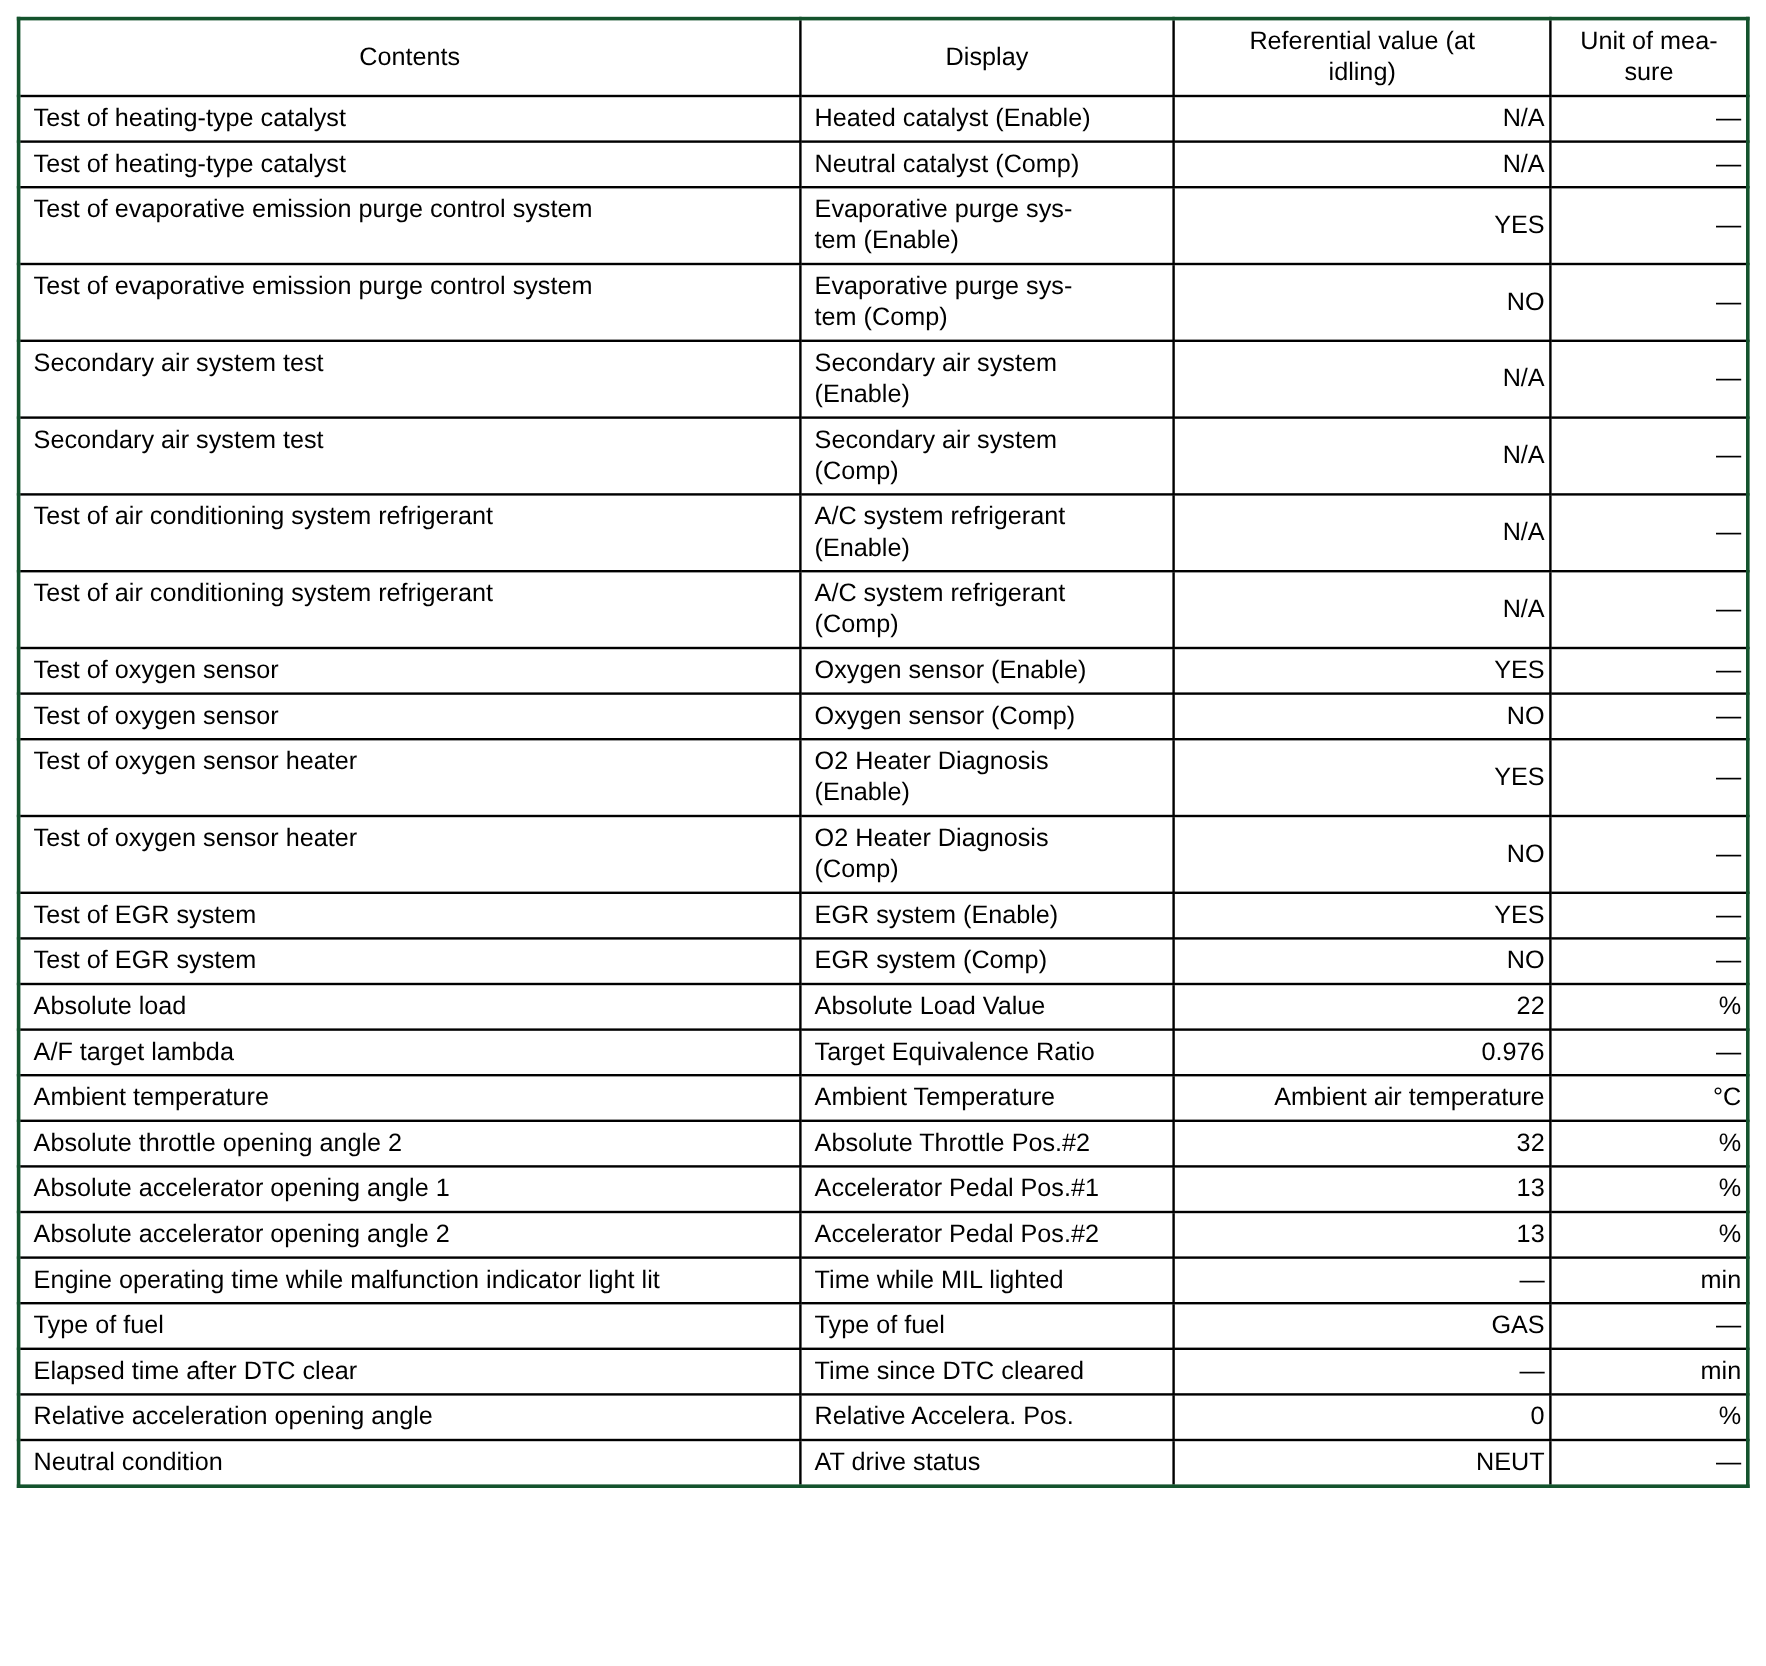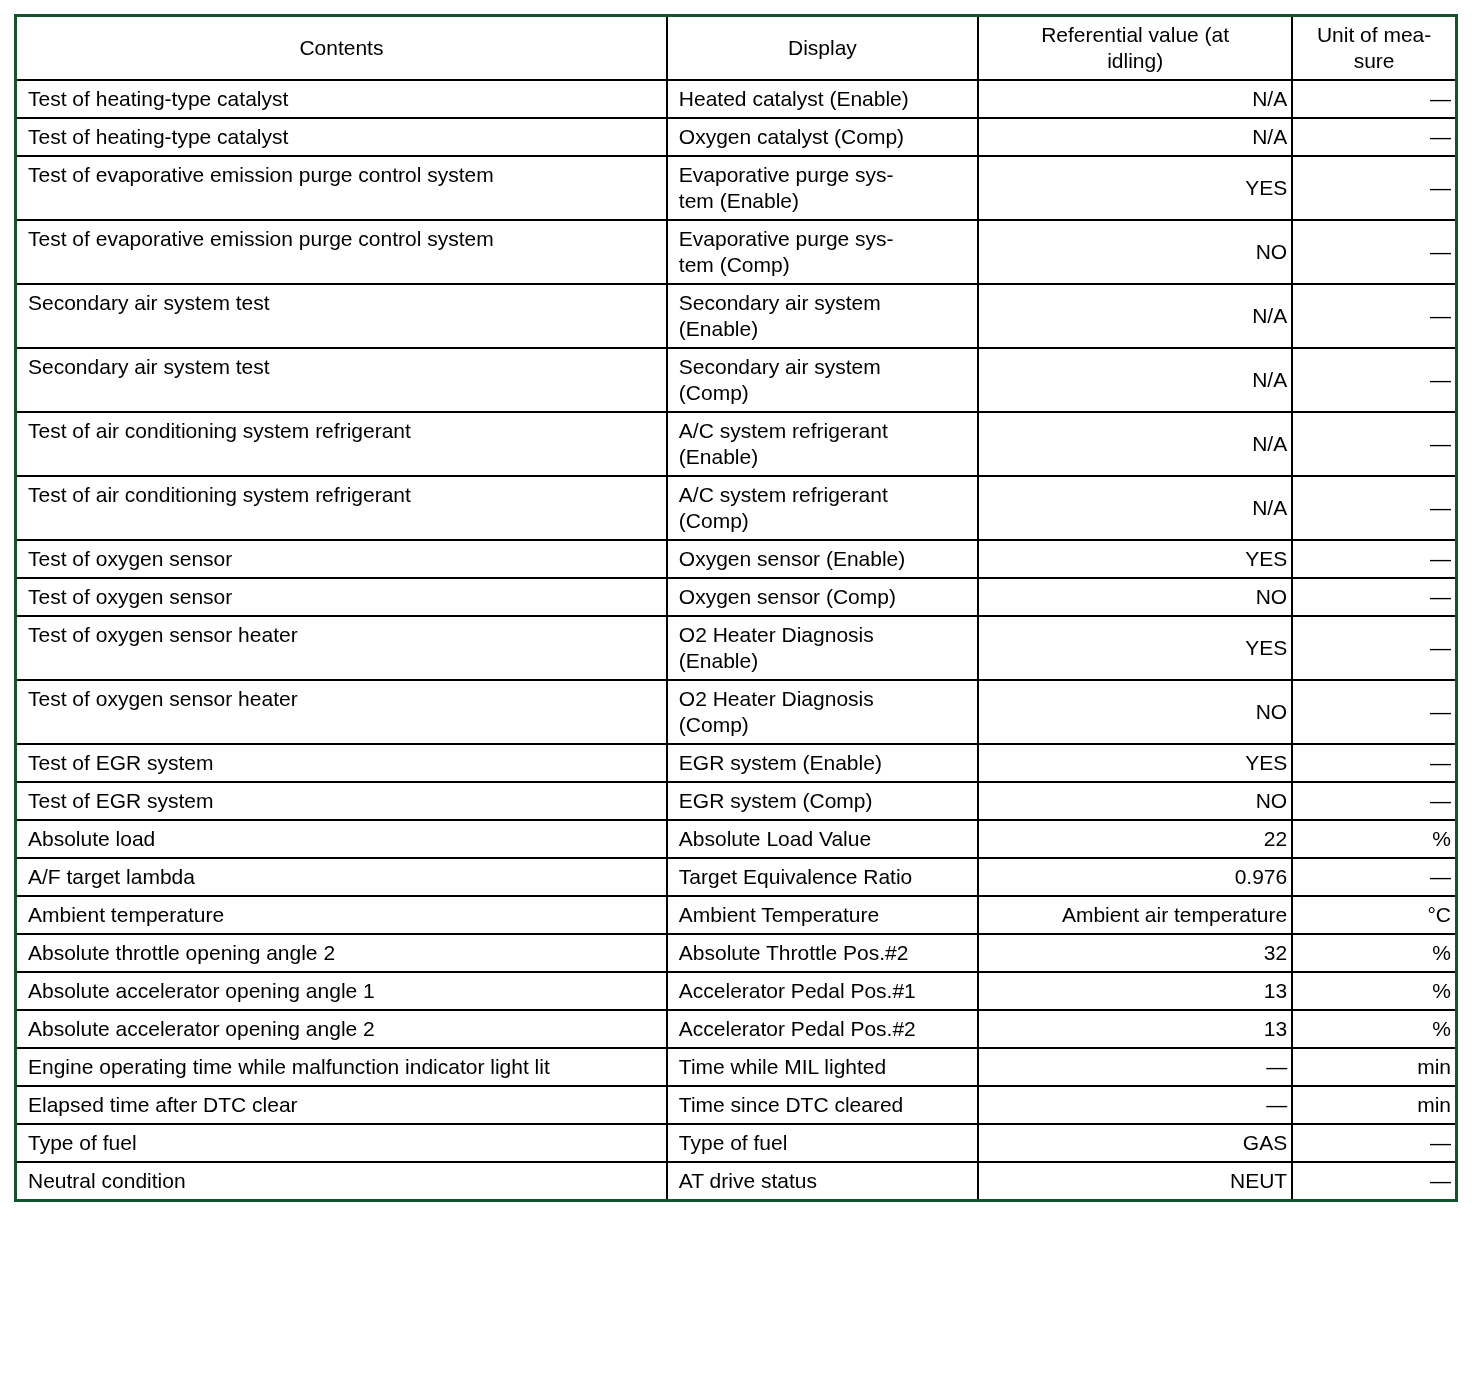--- a/index.html
+++ b/index.html
@@ -77,21 +77,21 @@
     </thead>
     <tbody id="table-body">
         <tr>
     <td class="cell-contents">Test of heating-type catalyst</td>
     <td class="cell-display">Heated catalyst (Enable)</td>
     <td class="cell-value">N/A</td>
     <td class="cell-unit">—</td>
   </tr>
         <tr>
     <td class="cell-contents">Test of heating-type catalyst</td>
-    <td class="cell-display">Oxygen catalyst (Comp)</td>
+    <td class="cell-display">Neutral catalyst (Comp)</td>
     <td class="cell-value">N/A</td>
     <td class="cell-unit">—</td>
   </tr>
         <tr>
     <td class="cell-contents">Test of evaporative emission purge control system</td>
     <td class="cell-display">Evaporative purge sys-
 tem (Enable)</td>
     <td class="cell-value">YES</td>
     <td class="cell-unit">—</td>
   </tr>
@@ -204,30 +204,36 @@
     <td class="cell-value">13</td>
     <td class="cell-unit">%</td>
   </tr>
         <tr>
     <td class="cell-contents">Engine operating time while malfunction indicator light lit</td>
     <td class="cell-display">Time while MIL lighted</td>
     <td class="cell-value">—</td>
     <td class="cell-unit">min</td>
   </tr>
         <tr>
+    <td class="cell-contents">Type of fuel</td>
+    <td class="cell-display">Type of fuel</td>
+    <td class="cell-value">GAS</td>
+    <td class="cell-unit">—</td>
+  </tr>
+        <tr>
     <td class="cell-contents">Elapsed time after DTC clear</td>
     <td class="cell-display">Time since DTC cleared</td>
     <td class="cell-value">—</td>
     <td class="cell-unit">min</td>
   </tr>
         <tr>
-    <td class="cell-contents">Type of fuel</td>
-    <td class="cell-display">Type of fuel</td>
-    <td class="cell-value">GAS</td>
-    <td class="cell-unit">—</td>
+    <td class="cell-contents">Relative acceleration opening angle</td>
+    <td class="cell-display">Relative Accelera. Pos.</td>
+    <td class="cell-value">0</td>
+    <td class="cell-unit">%</td>
   </tr>
         <tr>
     <td class="cell-contents">Neutral condition</td>
     <td class="cell-display">AT drive status</td>
     <td class="cell-value">NEUT</td>
     <td class="cell-unit">—</td>
   </tr>
       </tbody>
   </table>
 </div>

